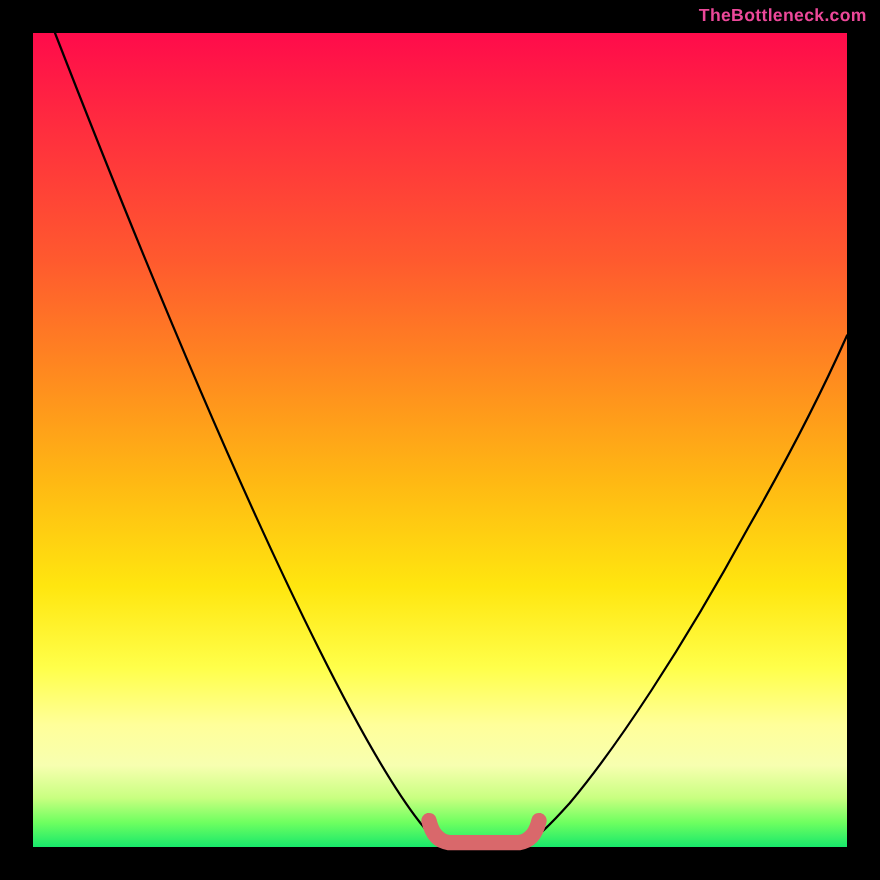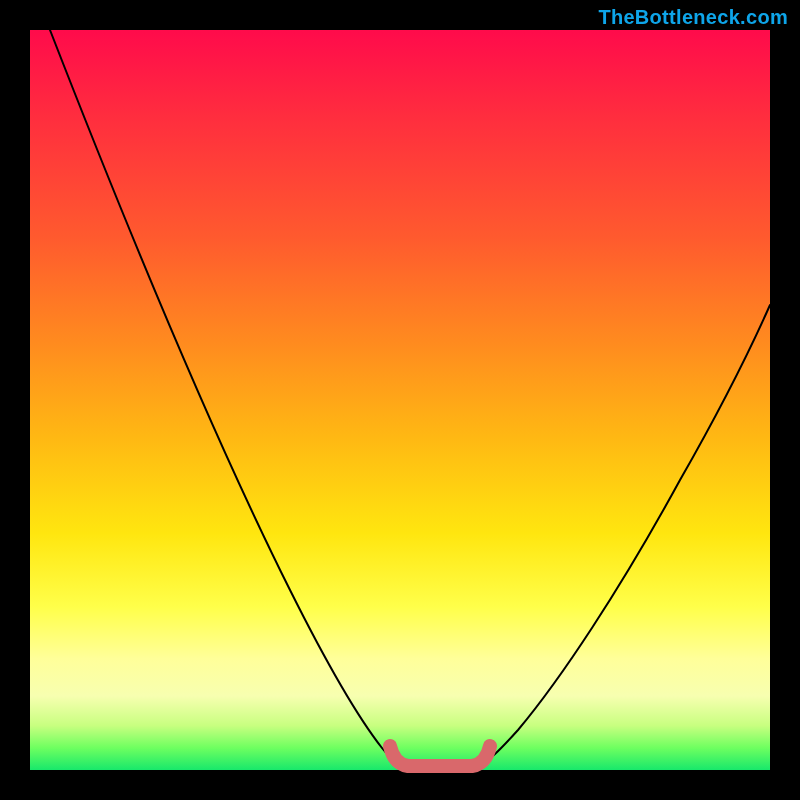--- a/index.html
+++ b/index.html
@@ -14,22 +14,22 @@
   .stage {
     position: relative;
     width: 800px;
     height: 800px;
     background: #000;
   }
   .watermark {
     position: absolute;
     top: 6px;
     right: 12px;
-    color: #0ea5e9;
-    font-size: 20px;
+    color: #ec4899;
+    font-size: 16px;
     font-weight: 600;
     letter-spacing: 0.3px;
     z-index: 20;
     user-select: none;
   }
   .plot-area {
     position: absolute;
     left: 30px;
     top: 30px;
     width: 740px;

